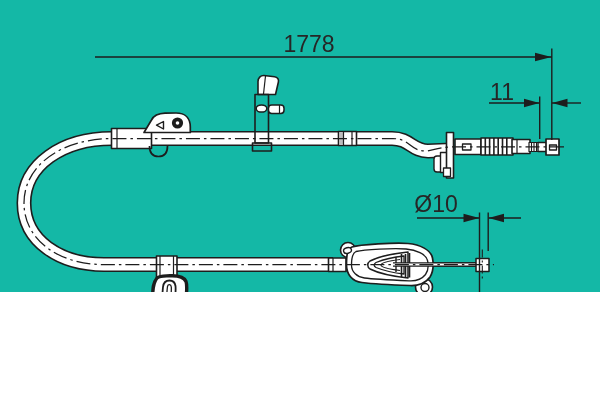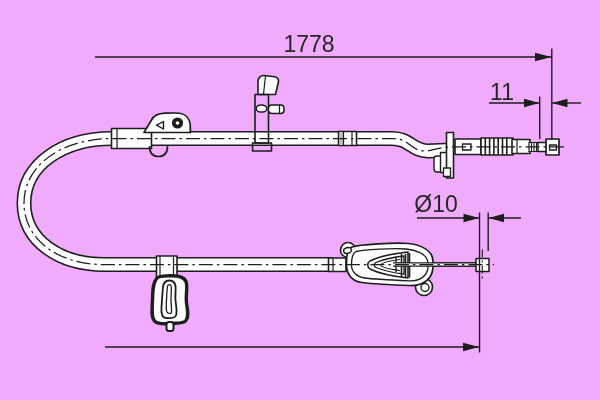--- a/index.html
+++ b/index.html
@@ -1,16 +1,16 @@
 <!DOCTYPE html>
 <html><head>
 <meta charset="utf-8">
 <style>
   html,body{margin:0;padding:0;background:#fff;}
-  #stage{position:relative;width:600px;height:400px;background:#f0abfc;overflow:hidden;
+  #stage{position:relative;width:600px;height:292px;background:#14b8a6;overflow:hidden;
          font-family:"Liberation Sans", sans-serif;}
   svg{position:absolute;left:0;top:0;}
   .dim-text{fill:#262626;font-size:23px;font-family:"Liberation Sans",sans-serif;}
 </style>
 </head>
 <body>
 
 <div id="stage">
 <svg width="600" height="400" viewBox="0 0 600 400" stroke-linecap="butt" stroke-linejoin="round">
 

